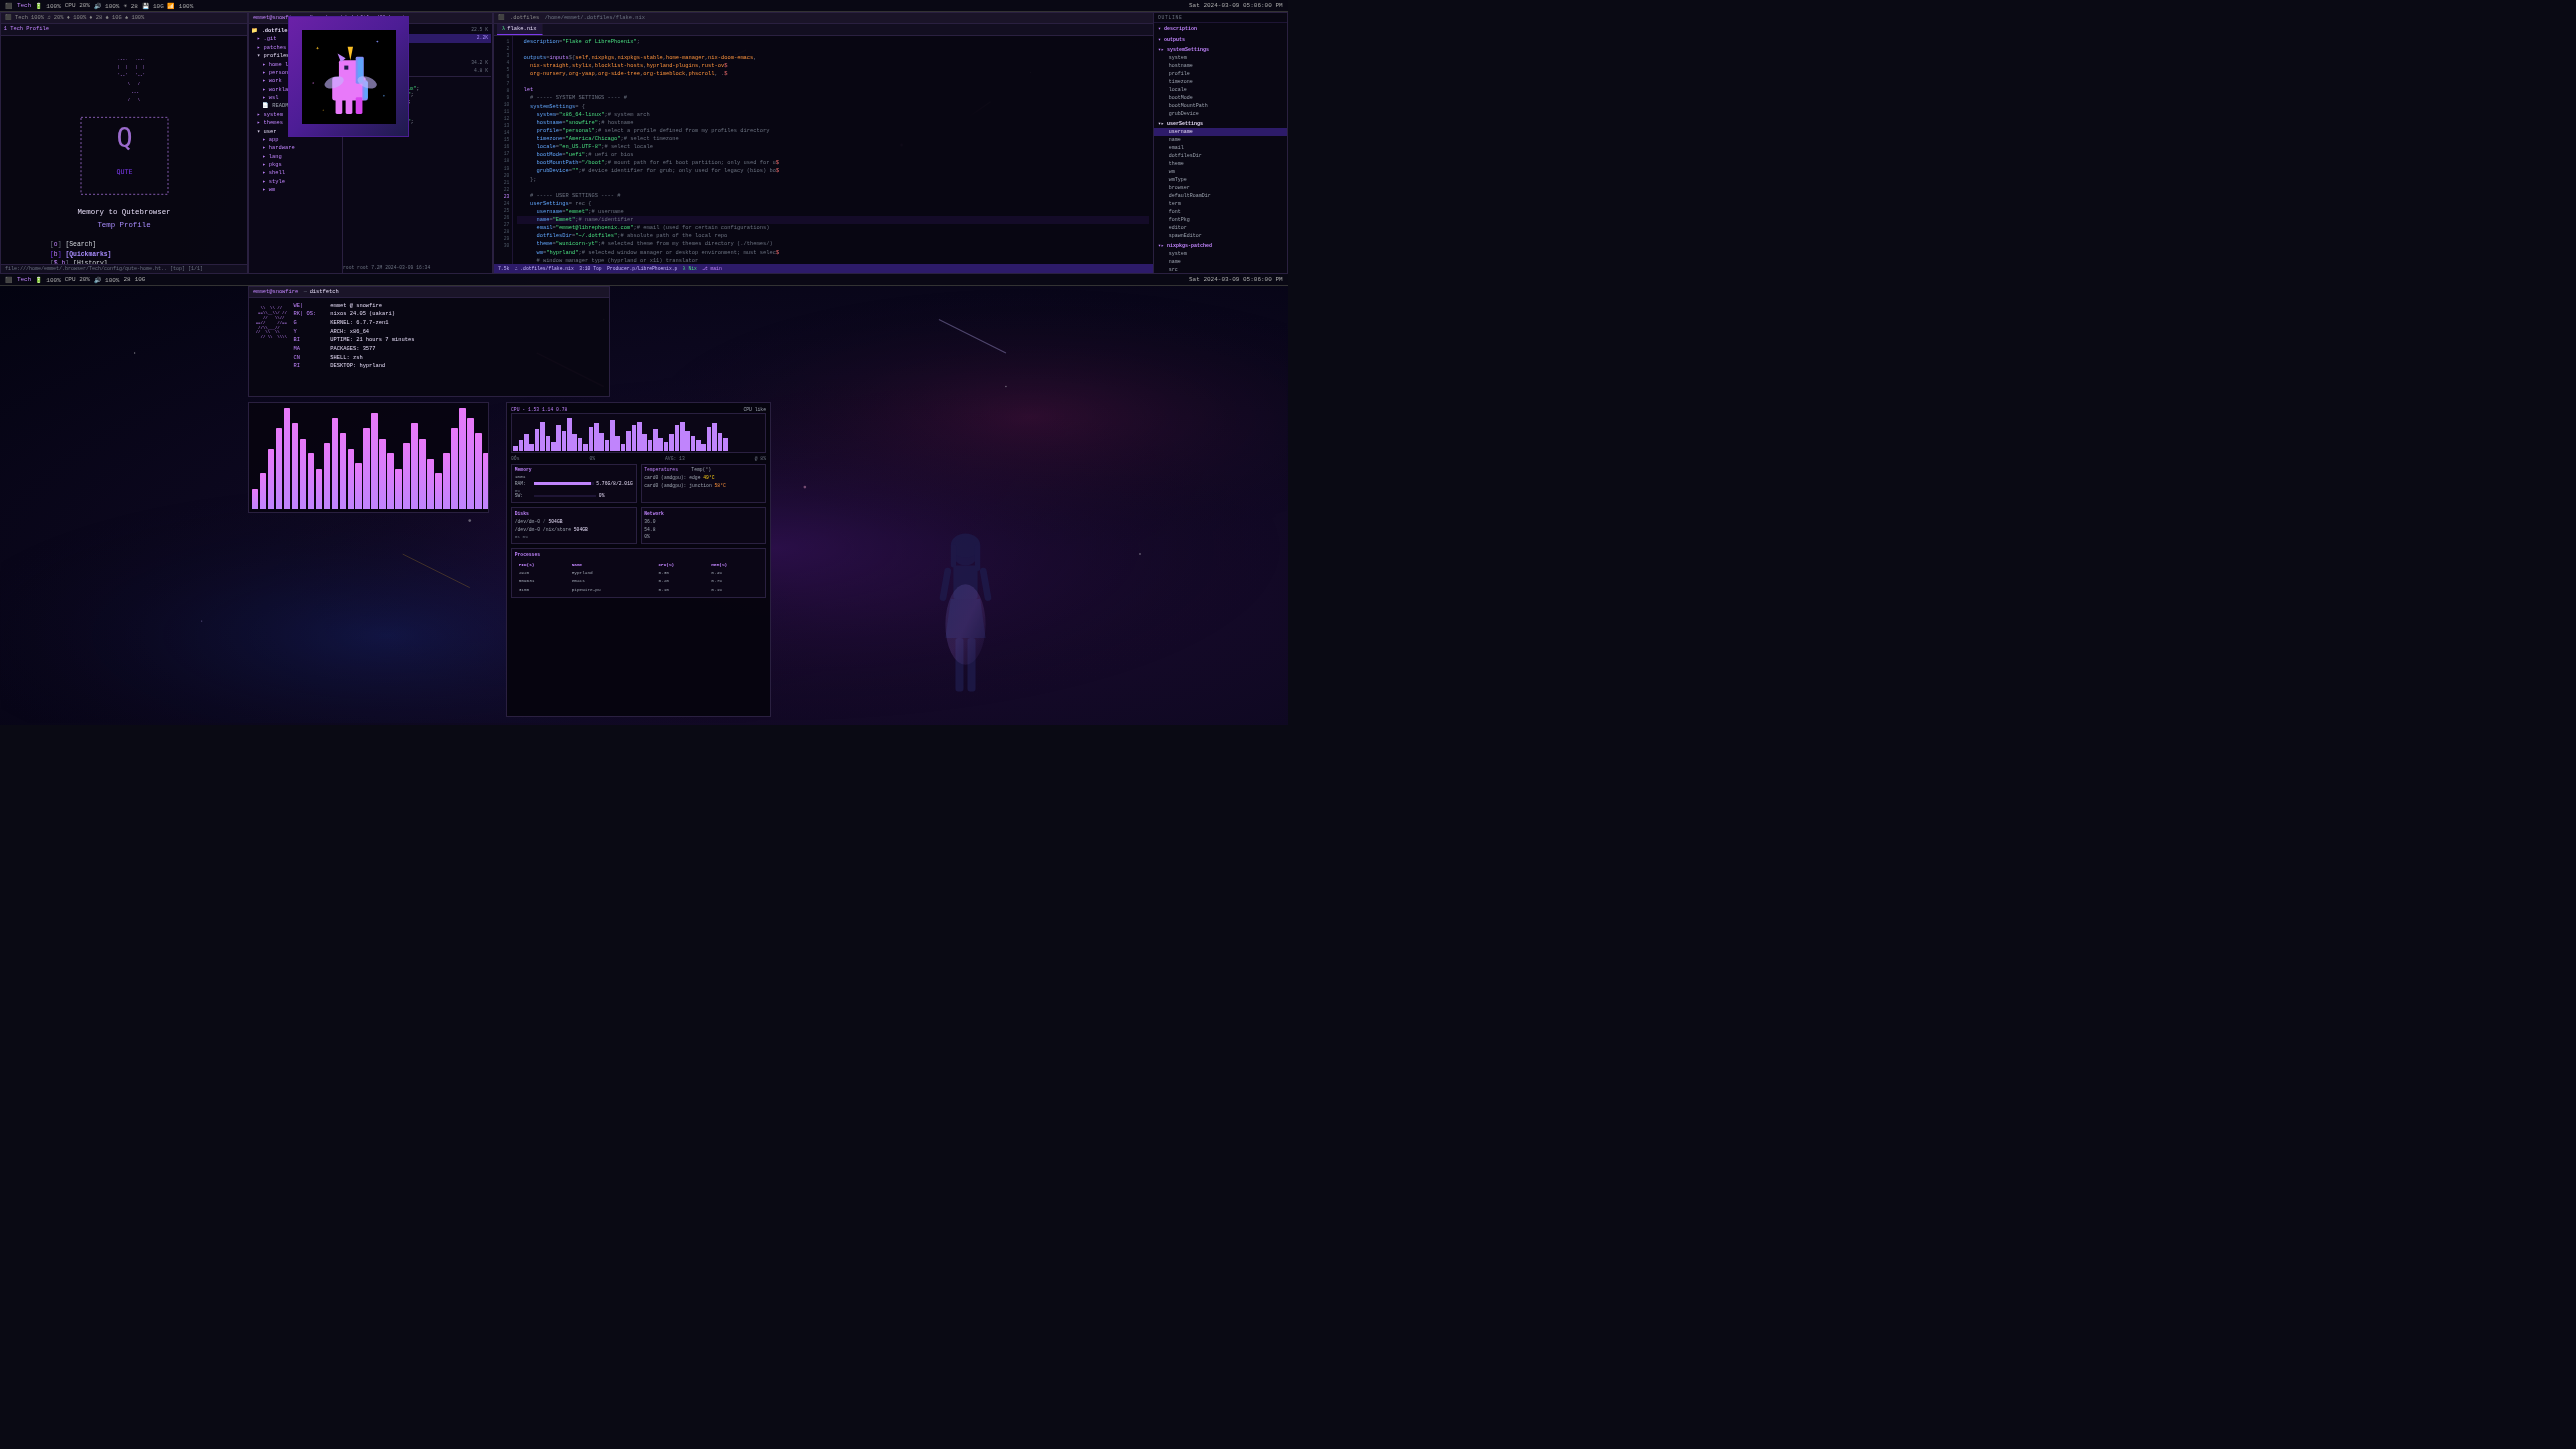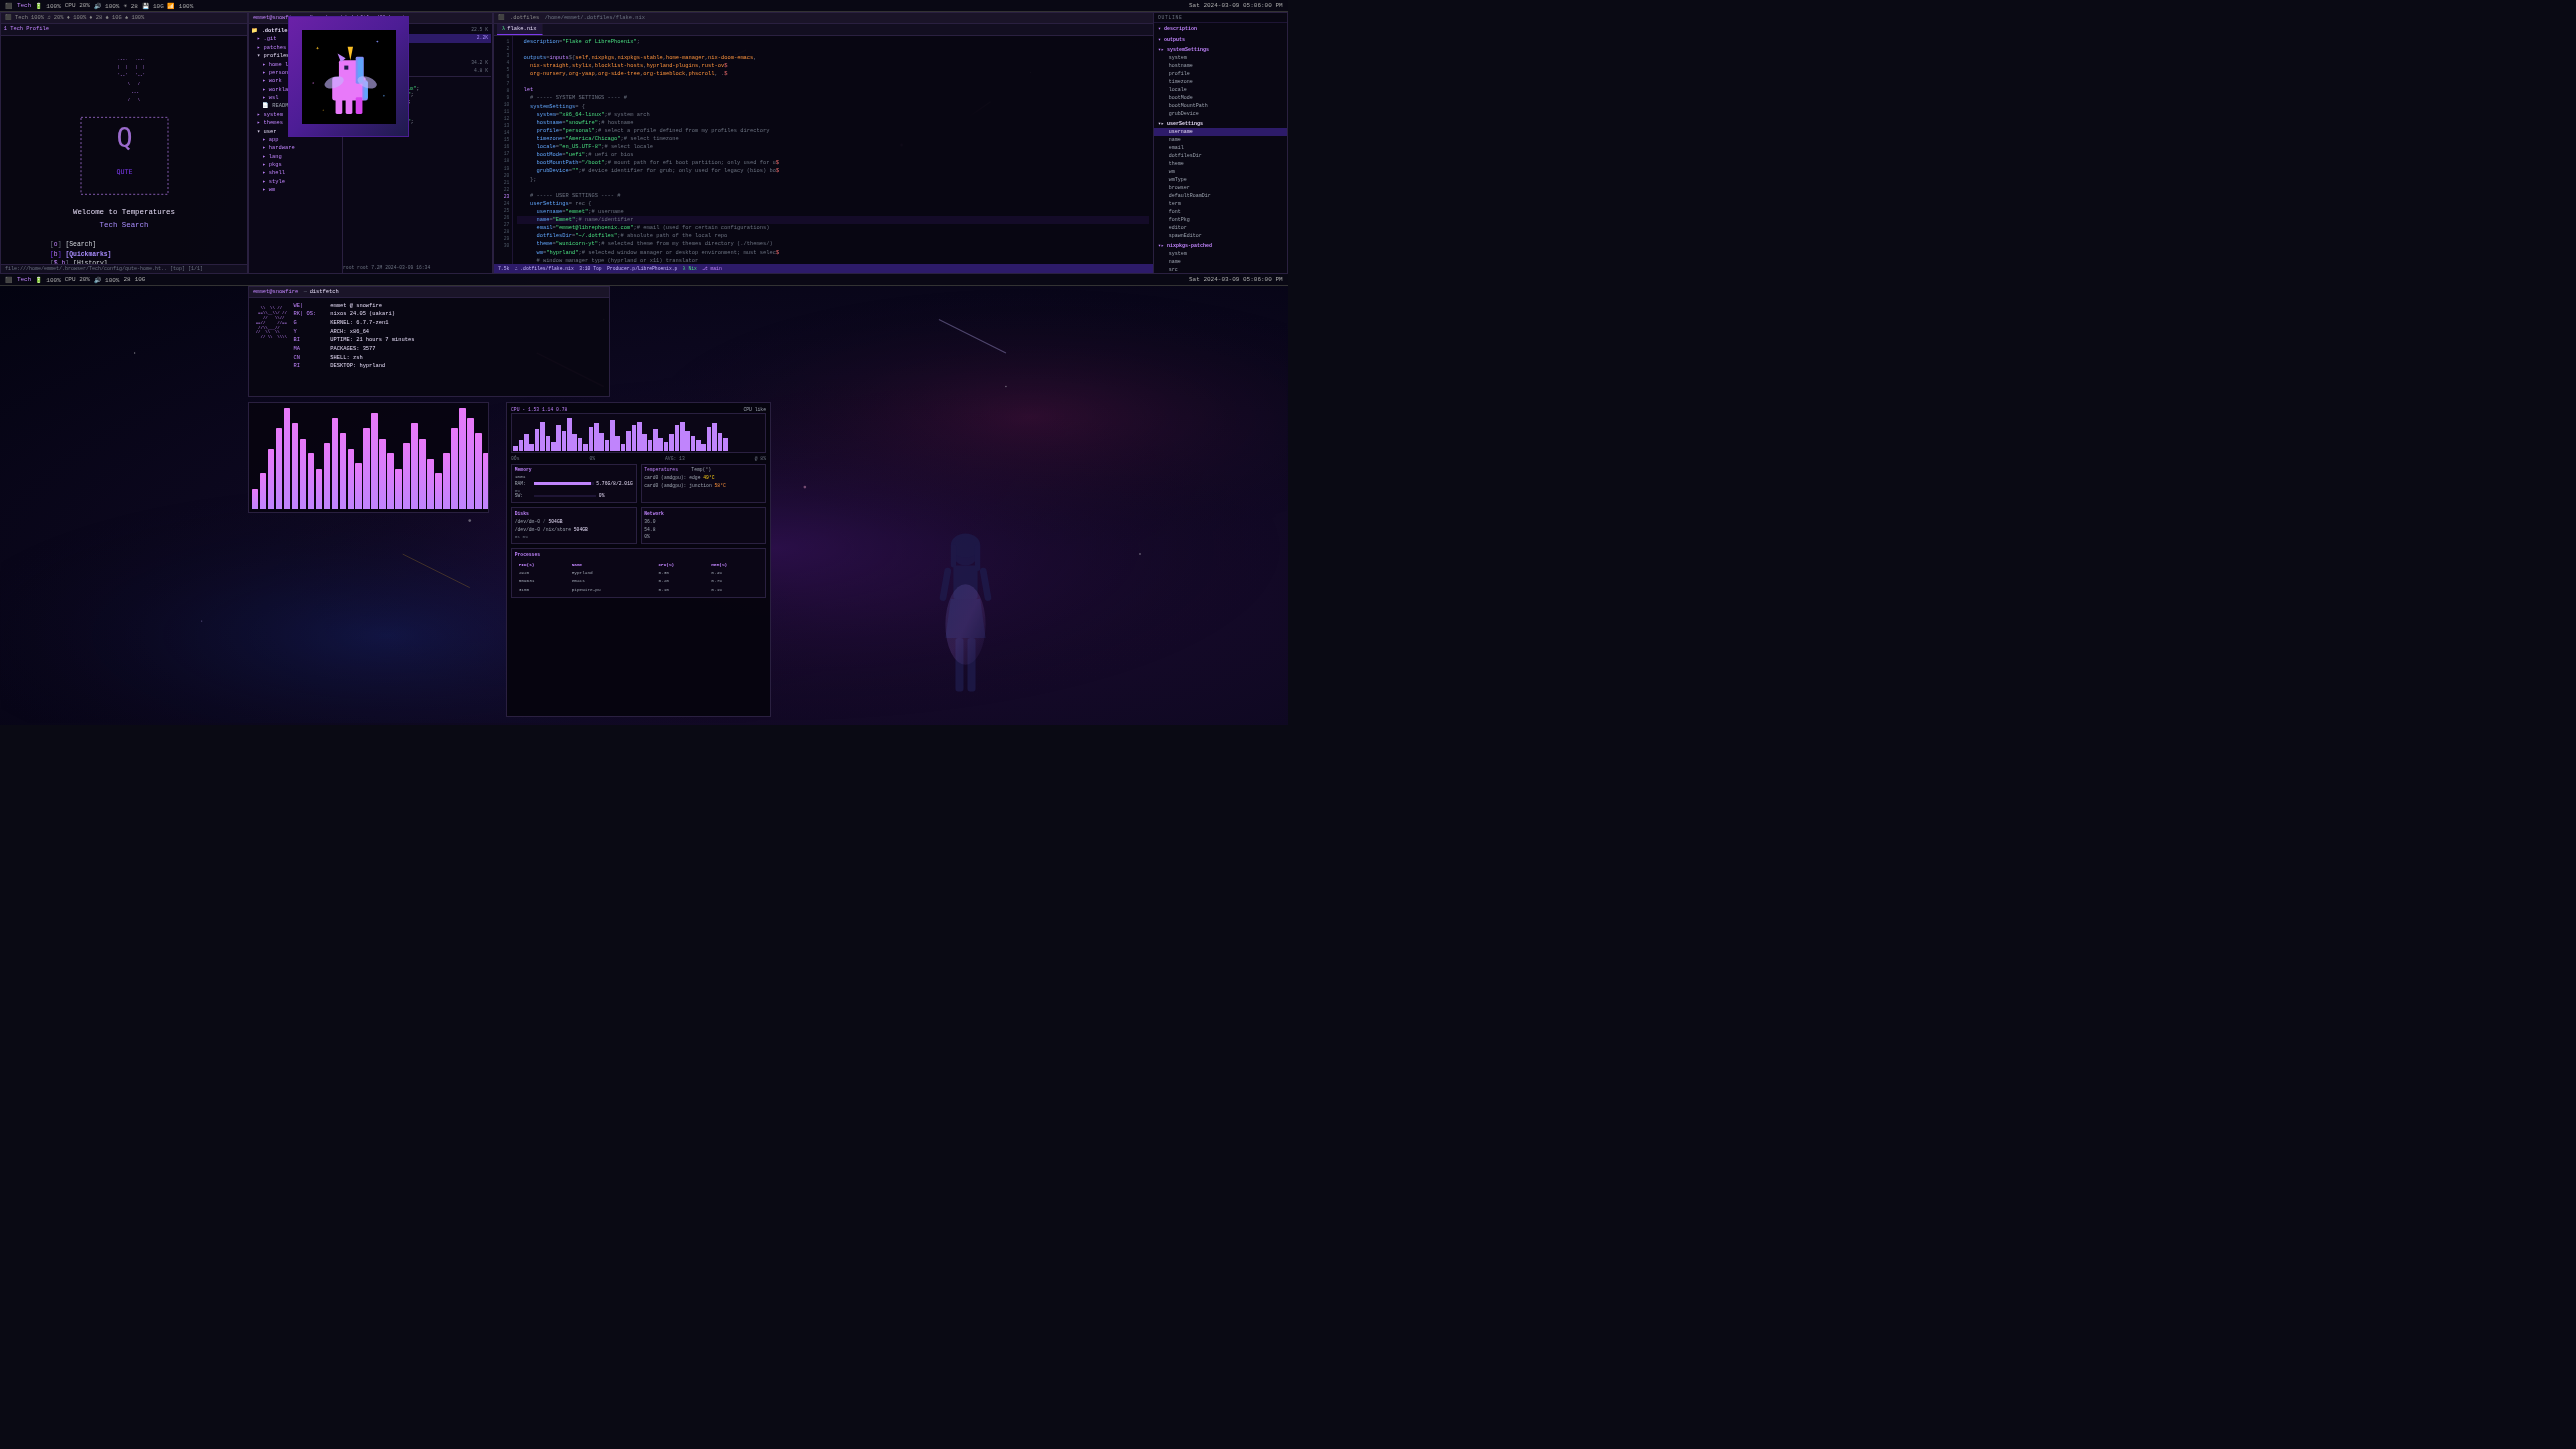--- a/index.html
+++ b/index.html
@@ -556,22 +556,22 @@
         /   \
     </div>
 
     <svg width="101" height="87" viewBox="0 0 150 130" style="margin-bottom:6.7px">
 
       <rect x="10" y="5" width="130" height="115" fill="none" stroke="#c084fc" stroke-width="1" stroke-dasharray="3,3"></rect>
 
       <text x="75" y="50" text-anchor="middle" font-family="monospace" font-size="40" fill="#c084fc" opacity="0.8">Q</text>
       <text x="75" y="90" text-anchor="middle" font-family="monospace" font-size="10" fill="#7c3aed">QUTE</text>
     </svg>
-    <div class="qb-welcome">Welcome to Temperatures</div>
-    <div class="qb-profile">Tech Search</div>
+    <div class="qb-welcome">Memory to Qutebrowser</div>
+    <div class="qb-profile">Temp Profile</div>
     <div class="qb-menu">
       <div class="qb-menu-item">
         <span class="bracket">[</span><span class="key">o</span><span class="bracket">]</span> <span class="label">[Search]</span>
       </div>
       <div class="qb-menu-item active">
         <span class="bracket">[</span><span class="key">b</span><span class="bracket">]</span> <span class="label">[Quickmarks]</span>
       </div>
       <div class="qb-menu-item">
         <span class="bracket">[</span><span class="key">$ h</span><span class="bracket">]</span> <span class="label">[History]</span>
       </div>

